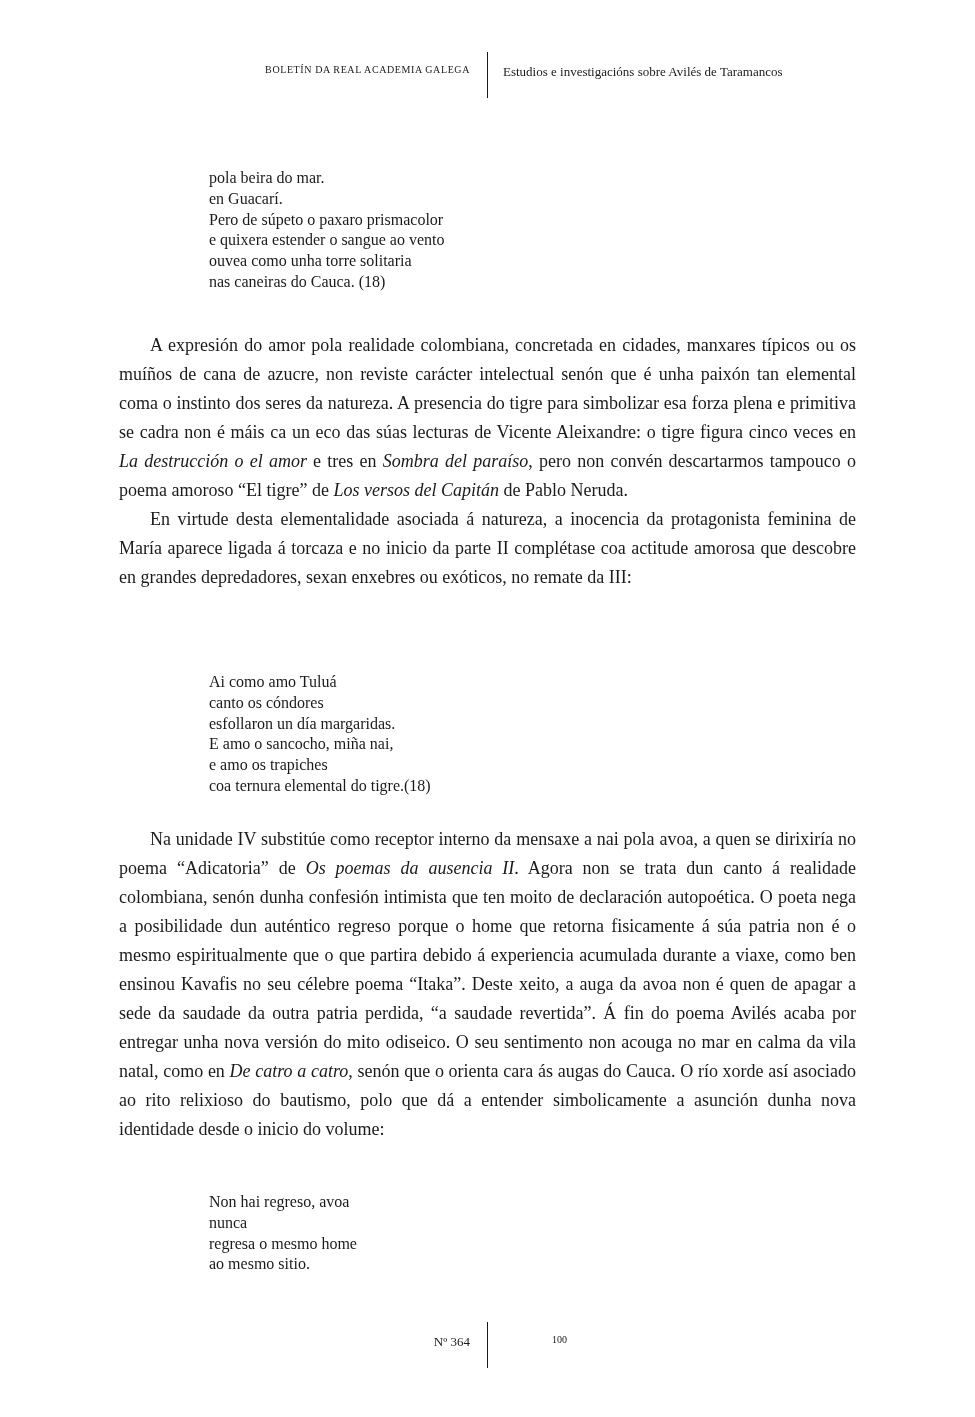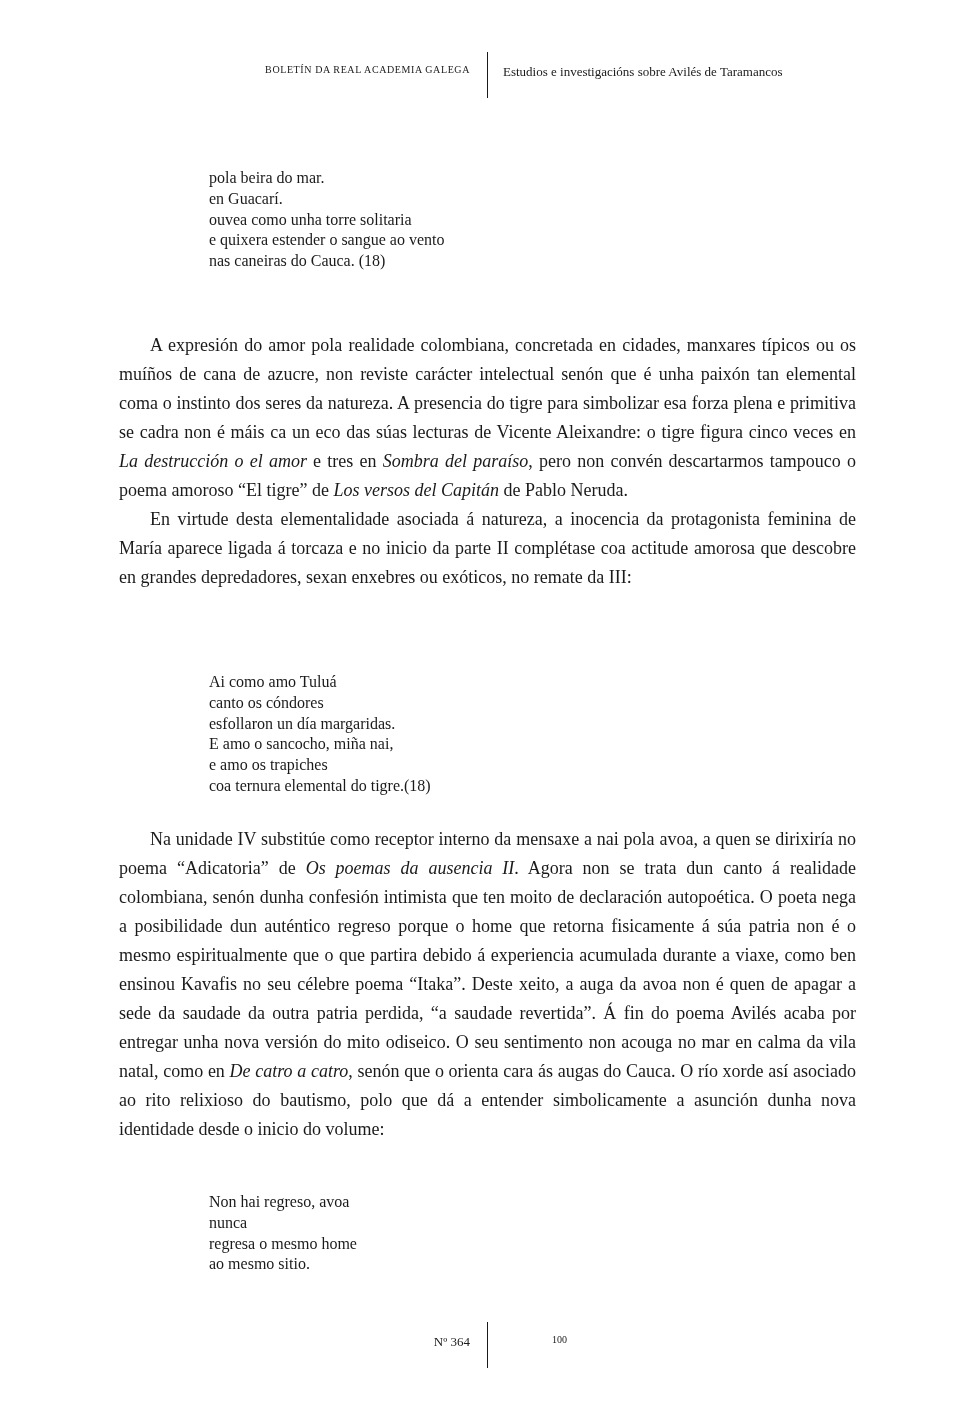--- a/index.html
+++ b/index.html
@@ -92,22 +92,23 @@
 </head>
 <body>
 
 <div class="header-left">BOLETÍN DA REAL ACADEMIA GALEGA</div>
 <div class="header-divider"></div>
 <div class="header-right">Estudios e investigacións sobre Avilés de Taramancos</div>
 
 <div class="verse verse-1">
   <div>pola beira do mar.</div>
   <div>en Guacarí.</div>
+  <div>Pero de súpeto o paxaro prismacolor</div>
+  <div>e quixera estender o sangue ao vento</div>
   <div>ouvea como unha torre solitaria</div>
-  <div>e quixera estender o sangue ao vento</div>
   <div>nas caneiras do Cauca. (18)</div>
 </div>
 
 <div class="prose prose-1">
   <p><span>A expresión do amor pola realidade colombiana, concretada en cidades, manxares típicos ou os muíños de cana de azucre, non reviste carácter intelectual senón que é unha paixón tan elemental coma o instinto dos seres da natureza. A presencia do tigre para simbolizar esa forza plena e primitiva se cadra non é máis ca un eco das súas lecturas de Vicente Aleixandre: o tigre figura cinco veces en </span><em>La destrucción o el amor</em><span> e tres en </span><em>Sombra del paraíso</em><span>, pero non convén descartarmos tampouco o poema amoroso “El tigre” de </span><em>Los versos del Capitán</em><span> de Pablo Neruda.</span></p>
   <p>En virtude desta elementalidade asociada á natureza, a inocencia da protagonista feminina de María aparece ligada á torcaza e no inicio da parte II complétase coa actitude amorosa que descobre en grandes depredadores, sexan enxebres ou exóticos, no remate da III:</p>
 </div>
 
 <div class="verse verse-2">
   <div>Ai como amo Tuluá</div>

